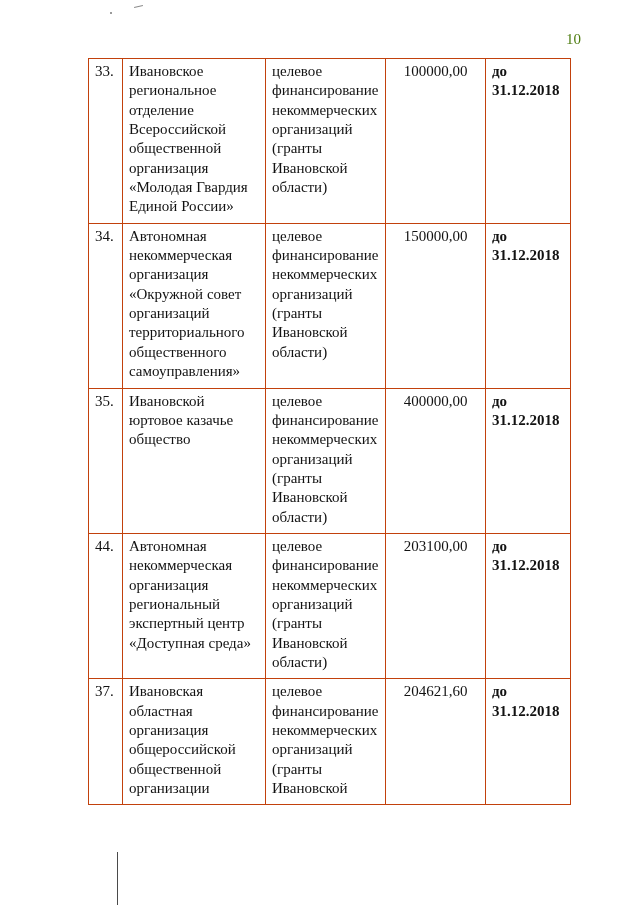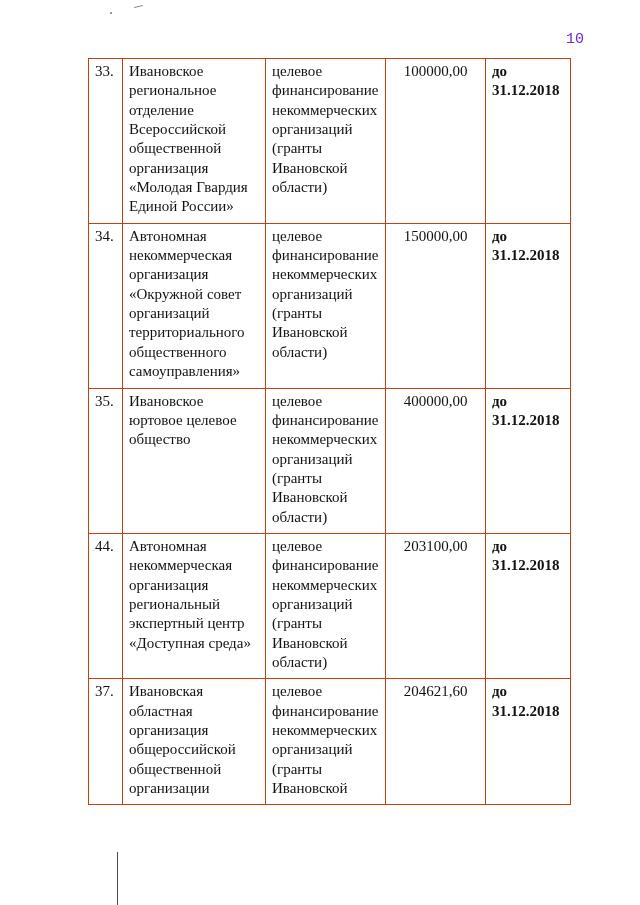--- a/index.html
+++ b/index.html
@@ -13,22 +13,21 @@
     position: relative;
     font-family: "Liberation Serif", serif;
     color: #121212;
     overflow: hidden;
   }
   .page-number {
     position: absolute;
     top: 31px;
     left: 566px;
     font-size: 15px;
-    color: #6d28d9;
-    font-family: Liberation Mono, monospace;
+    color: #4d7c0f;
   }
   table.grants-table {
     position: absolute;
     left: 88px;
     top: 58px;
     width: 482px;
     border-collapse: collapse;
     table-layout: fixed;
     font-size: 15px;
     line-height: 1.29;
@@ -106,21 +105,21 @@
     </tr>
     <tr style="height:148px">
       <td class="c-num">34.</td>
       <td class="c-name">Автономная некоммерческая организация «Окружной совет организаций территориального общественного самоуправления»</td>
       <td class="c-purpose">целевое финансирование некоммерческих организаций (гранты Ивановской области)</td>
       <td class="c-amount">150000,00</td>
       <td class="c-deadline">до 31.12.2018</td>
     </tr>
     <tr style="height:143px">
       <td class="c-num">35.</td>
-      <td class="c-name">Ивановское юртовое целевое общество</td>
+      <td class="c-name">Ивановской юртовое казачье общество</td>
       <td class="c-purpose">целевое финансирование некоммерческих организаций (гранты Ивановской области)</td>
       <td class="c-amount">400000,00</td>
       <td class="c-deadline">до 31.12.2018</td>
     </tr>
     <tr style="height:127px">
       <td class="c-num">44.</td>
       <td class="c-name">Автономная некоммерческая организация региональный экспертный центр «Доступная среда»</td>
       <td class="c-purpose">целевое финансирование некоммерческих организаций (гранты Ивановской области)</td>
       <td class="c-amount">203100,00</td>
       <td class="c-deadline">до 31.12.2018</td>

